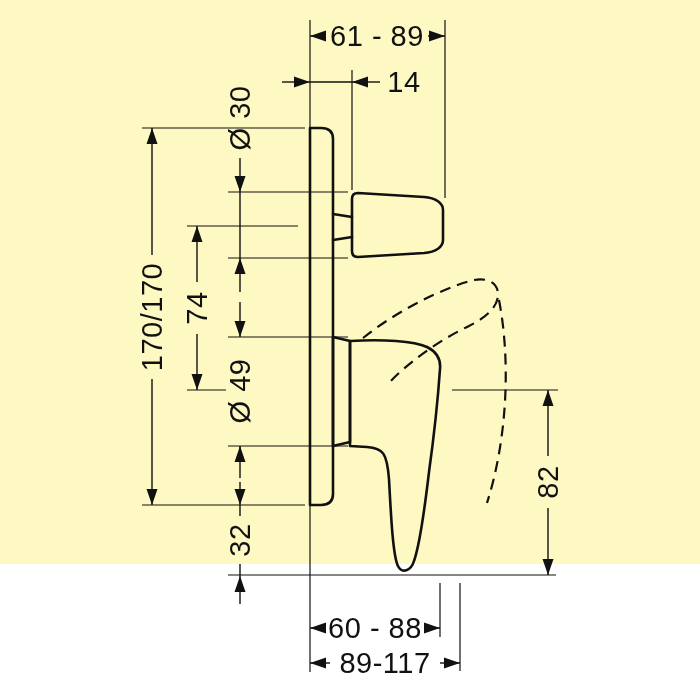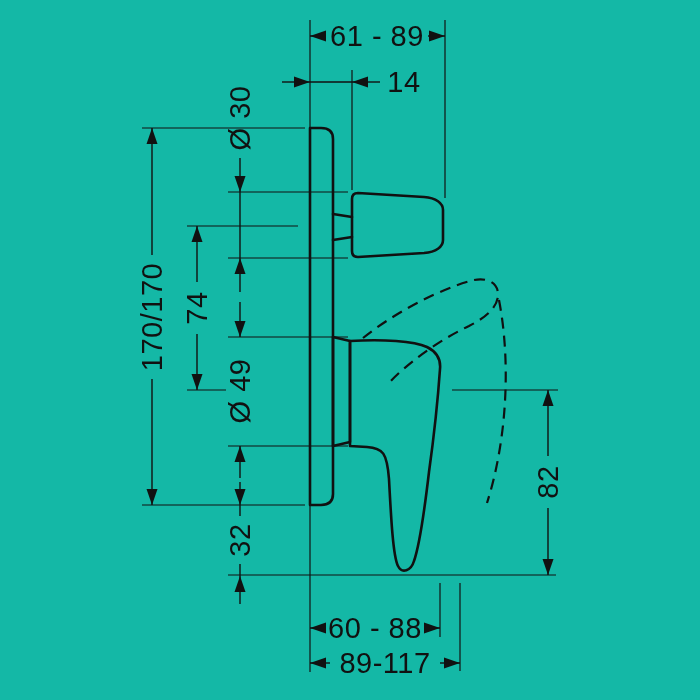--- a/index.html
+++ b/index.html
@@ -5,22 +5,22 @@
   html, body {
     margin: 0;
     padding: 0;
     background: #ffffff;
     width: 700px;
     height: 700px;
     font-family: "Liberation Sans", sans-serif;
   }
   .canvas {
     width: 700px;
-    height: 700px;
-    background: #14b8a6;
+    height: 564px;
+    background: #fef9c3;
     position: relative;
   }
   svg { display: block; }
   .obj {
     fill: none;
     stroke: #111111;
     stroke-width: 2.6;
     stroke-linejoin: round;
     stroke-linecap: round;
   }

